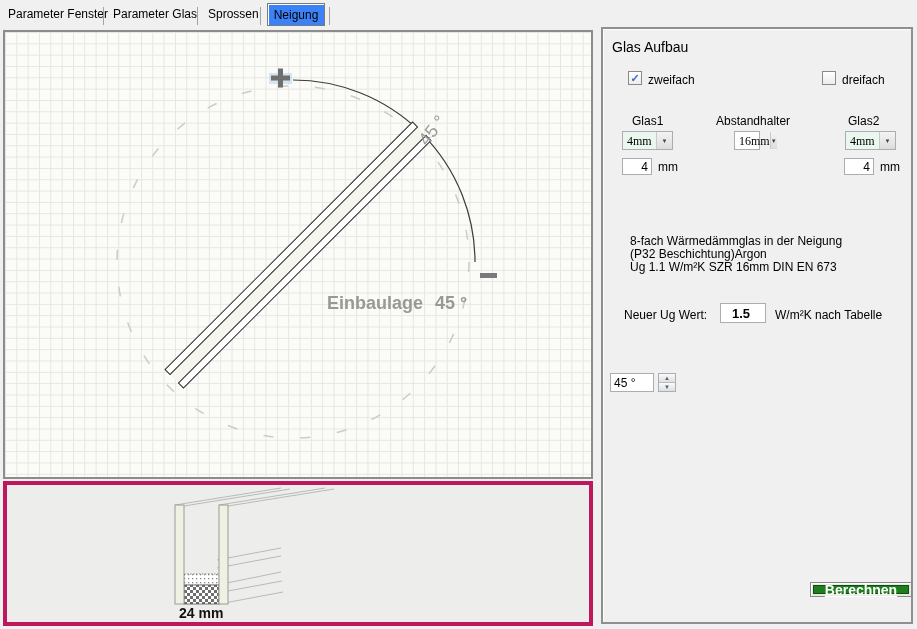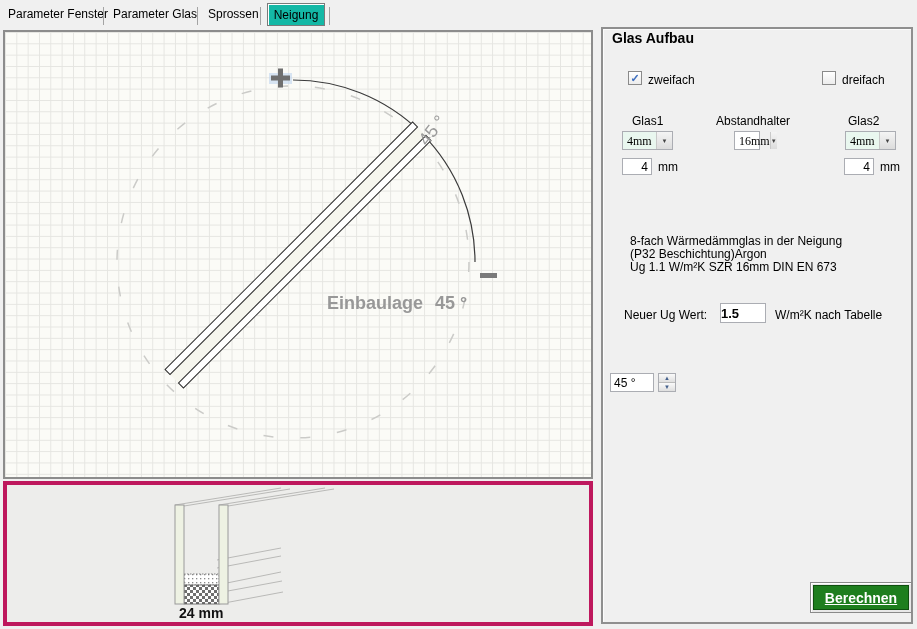--- a/index.html
+++ b/index.html
@@ -18,21 +18,21 @@
     color:#000;
     position:relative;
     overflow:hidden;
   }
   
   .tabbar{position:absolute;left:0;top:0;width:917px;height:28px;background:#f0f0f0;}
   .tab{position:absolute;top:3px;height:23px;line-height:23px;padding:0 8px;cursor:default;white-space:nowrap;}
   .tab-sep{position:absolute;top:7px;width:1px;height:18px;background:#a3a3a3;}
   .tab.active{
     border:1px solid #7a7a7a;
-    background:#14b8a6;
+    background:#3b82f6;
     box-shadow:inset 1px 1px 0 #ffffff;
     text-align:center;
   }
   
   .canvas-panel{
     position:absolute;left:3px;top:30px;width:590px;height:449px;
     border:2px solid #8c8c8c;
     background-color:var(--canvas-bg);
     background-image:
       linear-gradient(var(--grid-line) 1px, transparent 1px),
@@ -44,49 +44,49 @@
     border:4px solid #be185d;
     background:#ededeb;
   }
   .right-panel{
     position:absolute;left:601px;top:27px;width:312px;height:597px;
     border:2px solid #8f8f8f;
     box-shadow:inset 1px 1px 0 #fcfcfc;
     background:#f0f0f0;
   }
   .right-panel > *{position:absolute;}
-  .panel-title{left:9px;top:1px;font-size:14px;font-weight:bold;}
+  .panel-title{left:9px;top:10px;font-size:14px;font-weight:normal;}
   
   .checkbox{width:14px;height:14px;border:1px solid #8a8a8a;background:linear-gradient(#fff,#ececec);
     display:flex;align-items:center;justify-content:center;font-size:11px;font-weight:bold;color:#3f6fbf;}
   .cb1{left:25px;top:42px;} .cb2{left:219px;top:42px;}
   .cb-label1{left:45px;top:44px;} .cb-label2{left:239px;top:44px;}
   
   .col-label{top:85px;color:#000;}
   .combo{top:102px;height:19px;border:1px solid #abadb3;background:#fff;display:flex;align-items:stretch;}
   .combo .val{flex:1;padding:2px 0 0 4px;font-size:12px;font-family:Liberation Serif, serif;}
   .combo.mint .val{background:var(--mint);}
   .combo .arrow{width:16px;background:linear-gradient(#f4f4f4,#dcdcdc);border-left:1px solid #c9c9c9;
     display:flex;align-items:center;justify-content:center;font-size:6px;color:#444;}
   .mm-input{position:absolute;top:129px;width:30px;height:17px;border:1px solid #abadb3;background:#fff;
     text-align:right;padding-right:3px;font-size:12px;font-family:"Liberation Sans",sans-serif;}
   .mm-label{top:131px;}
   .desc{left:27px;top:206px;width:280px;font-size:12px;line-height:12.9px;}
   .ug-label{left:21px;top:279px;}
   .ug-input{position:absolute;left:117px;top:274px;width:46px;height:20px;border:1px solid #abadb3;background:#fff;
-    text-align:left;padding-right:4px;font-size:13px;font-weight:bold;font-family:"Liberation Sans",sans-serif;}
+    text-align:center;padding-right:4px;font-size:13px;font-weight:bold;font-family:"Liberation Sans",sans-serif;}
   .ug-suffix{left:172px;top:279px;}
   .deg-input{position:absolute;left:7px;top:344px;width:44px;height:19px;border:1px solid #abadb3;background:#fff;
     padding-left:3px;font-size:12px;font-family:"Liberation Sans",sans-serif;}
   .spin{left:55px;top:344px;width:18px;height:19px;border:1px solid #abadb3;background:#ececec;
     display:flex;flex-direction:column;}
   .spin div{flex:1;display:flex;align-items:center;justify-content:center;font-size:6px;color:#44608c;
     background:linear-gradient(#fafafa,#dfdfdf);}
   .spin div:first-child{border-bottom:1px solid #bbb;}
-  .btn-frame{left:207px;top:553px;width:102px;height:31px;border:1px solid #8a8a8a;background:#e8e8e8;
+  .btn-frame{left:207px;top:553px;width:102px;height:15px;border:1px solid #8a8a8a;background:#e8e8e8;
     box-shadow:inset 1px 1px 0 #fff;padding:2px;}
   .btn-green{width:100%;height:100%;background:var(--accent-green);border:1px solid #0e4f0e;
     color:#fff;font-weight:bold;font-size:14px;text-decoration:underline;
     display:flex;align-items:center;justify-content:center;cursor:pointer;}
   svg text{font-family:"Liberation Sans",sans-serif;}
 </style>
 </head>
 <body>
 
 <div class="tabbar">

